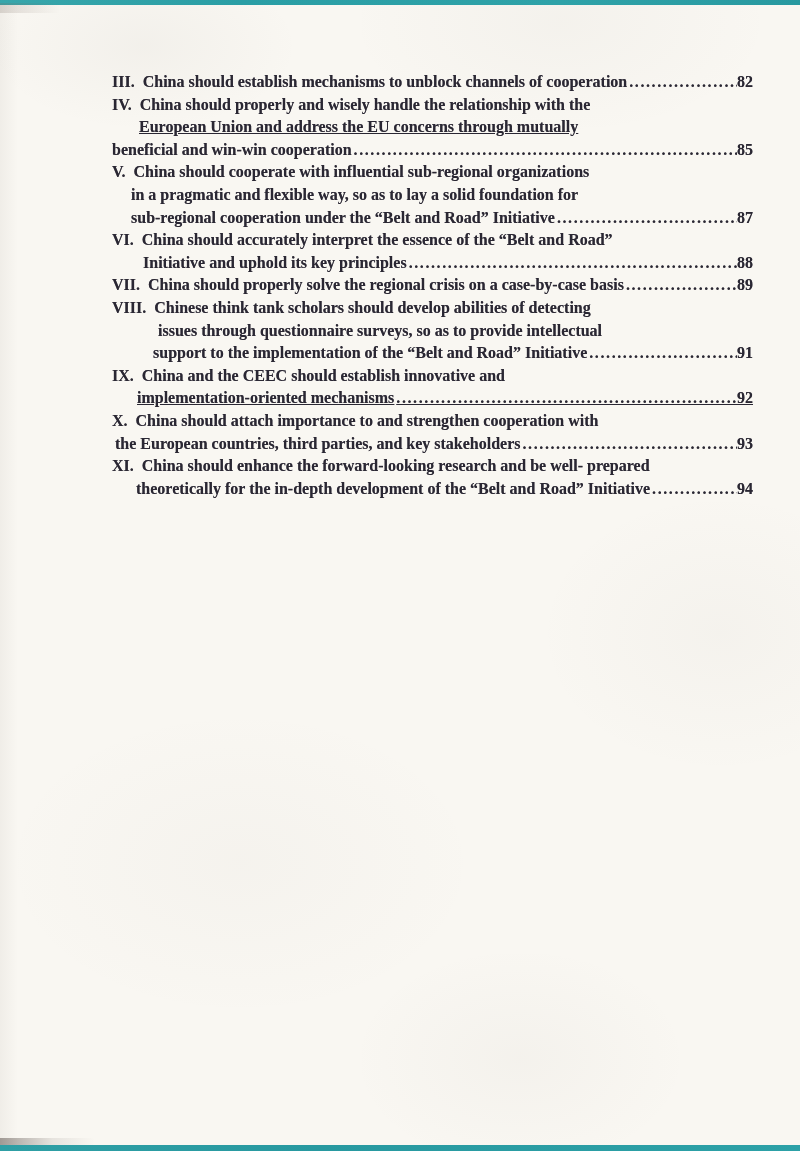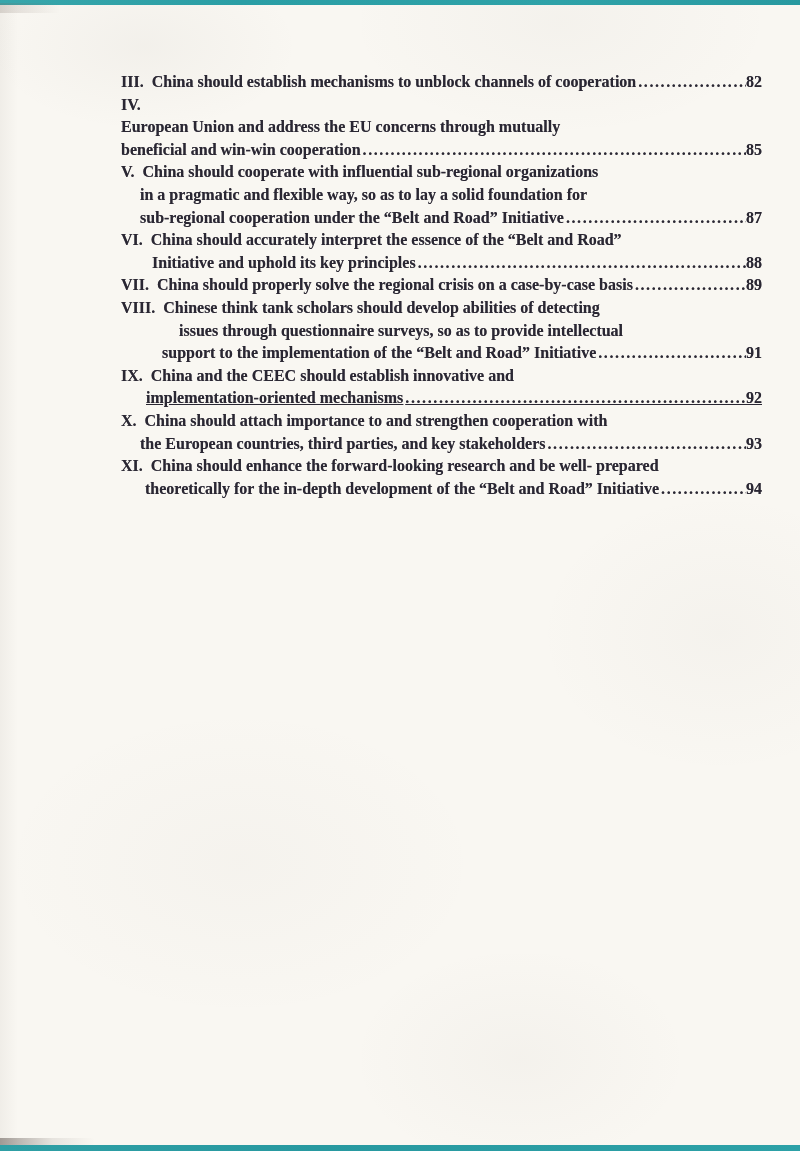--- a/index.html
+++ b/index.html
@@ -36,21 +36,21 @@
     position: absolute; bottom: 4px; left: 0; width: 95px; height: 9px;
     background: linear-gradient(90deg, rgba(95,85,80,0.55), rgba(95,85,80,0.12) 55%, transparent);
   }
   .corner-shade-tl {
     position: absolute; top: 3px; left: 0; width: 60px; height: 10px;
     background: linear-gradient(90deg, rgba(120,105,95,0.22), transparent);
   }
   .toc {
     position: absolute;
     top: 71px;
-    left: 121px;
+    left: 112px;
     width: 641px;
     color: var(--ink, #2a2733);
     font-size: 16px;
     font-weight: bold;
     text-shadow: 0 0 0.5px rgba(42,39,51,0.55);
   }
   .line {
     display: flex;
     align-items: baseline;
     height: 22.6px;
@@ -69,34 +69,34 @@
   .pagenum { flex: 0 0 auto; }
 </style>
 </head>
 <body>
 
 <div class="page">
   <div class="edge-top"></div>
   <div class="corner-shade-tl"></div>
   <div class="toc">
       <div class="line"><span class="numeral">III.</span><span class="txt">China should establish mechanisms to unblock channels of cooperation</span><span class="leader">..........................................................................................................................................................................</span><span class="pagenum">82</span></div>
-      <div class="line"><span class="numeral">IV.</span></div>
-      <div class="line" style=""><span class="txt">European Union and address the EU concerns through mutually</span></div>
+      <div class="line"><span class="numeral">IV.</span><span class="txt">China should properly and wisely handle the relationship with the</span></div>
+      <div class="line" style="margin-left: 27px; text-decoration: underline;"><span class="txt">European Union and address the EU concerns through mutually</span></div>
       <div class="line" style=""><span class="txt">beneficial and win-win cooperation</span><span class="leader">..........................................................................................................................................................................</span><span class="pagenum">85</span></div>
       <div class="line"><span class="numeral">V.</span><span class="txt">China should cooperate with influential sub-regional organizations</span></div>
       <div class="line" style="margin-left: 19px;"><span class="txt">in a pragmatic and flexible way, so as to lay a solid foundation for</span></div>
       <div class="line" style="margin-left: 19px; text-align: center;"><span class="txt">sub-regional cooperation under the “Belt and Road” Initiative</span><span class="leader">..........................................................................................................................................................................</span><span class="pagenum">87</span></div>
       <div class="line"><span class="numeral">VI.</span><span class="txt">China should accurately interpret the essence of the “Belt and Road”</span></div>
       <div class="line" style="margin-left: 31px;"><span class="txt">Initiative and uphold its key principles</span><span class="leader">..........................................................................................................................................................................</span><span class="pagenum">88</span></div>
       <div class="line"><span class="numeral">VII.</span><span class="txt">China should properly solve the regional crisis on a case-by-case basis</span><span class="leader">..........................................................................................................................................................................</span><span class="pagenum">89</span></div>
       <div class="line"><span class="numeral">VIII.</span><span class="txt">Chinese think tank scholars should develop abilities of detecting</span></div>
-      <div class="line" style="margin-left: 58px;"><span class="txt">issues through questionnaire surveys, so as to provide intellectual</span></div>
+      <div class="line" style="margin-left: 46px;"><span class="txt">issues through questionnaire surveys, so as to provide intellectual</span></div>
       <div class="line" style="margin-left: 41px; justify-content: space-between;"><span class="txt">support to the implementation of the “Belt and Road” Initiative</span><span class="leader">..........................................................................................................................................................................</span><span class="pagenum">91</span></div>
       <div class="line"><span class="numeral">IX.</span><span class="txt">China and the CEEC should establish innovative and</span></div>
       <div class="line" style="margin-left: 25px; text-decoration: underline;"><span class="txt">implementation-oriented mechanisms</span><span class="leader">..........................................................................................................................................................................</span><span class="pagenum">92</span></div>
       <div class="line"><span class="numeral">X.</span><span class="txt">China should attach importance to and strengthen cooperation with</span></div>
-      <div class="line" style="margin-left: 19px;"><span class="txt">the European countries, third parties, and key stakeholders</span><span class="leader">..........................................................................................................................................................................</span><span class="pagenum">93</span></div>
+      <div class="line" style="margin-left: 3px;"><span class="txt">the European countries, third parties, and key stakeholders</span><span class="leader">..........................................................................................................................................................................</span><span class="pagenum">93</span></div>
       <div class="line"><span class="numeral">XI.</span><span class="txt">China should enhance the forward-looking research and be well- prepared</span></div>
       <div class="line" style="margin-left: 24px;"><span class="txt">theoretically for the in-depth development of the “Belt and Road” Initiative</span><span class="leader">..........................................................................................................................................................................</span><span class="pagenum">94</span></div>
     </div>
   <div class="corner-shade-bl"></div>
   <div class="edge-bottom"></div>
 </div>
 
 </body></html>

